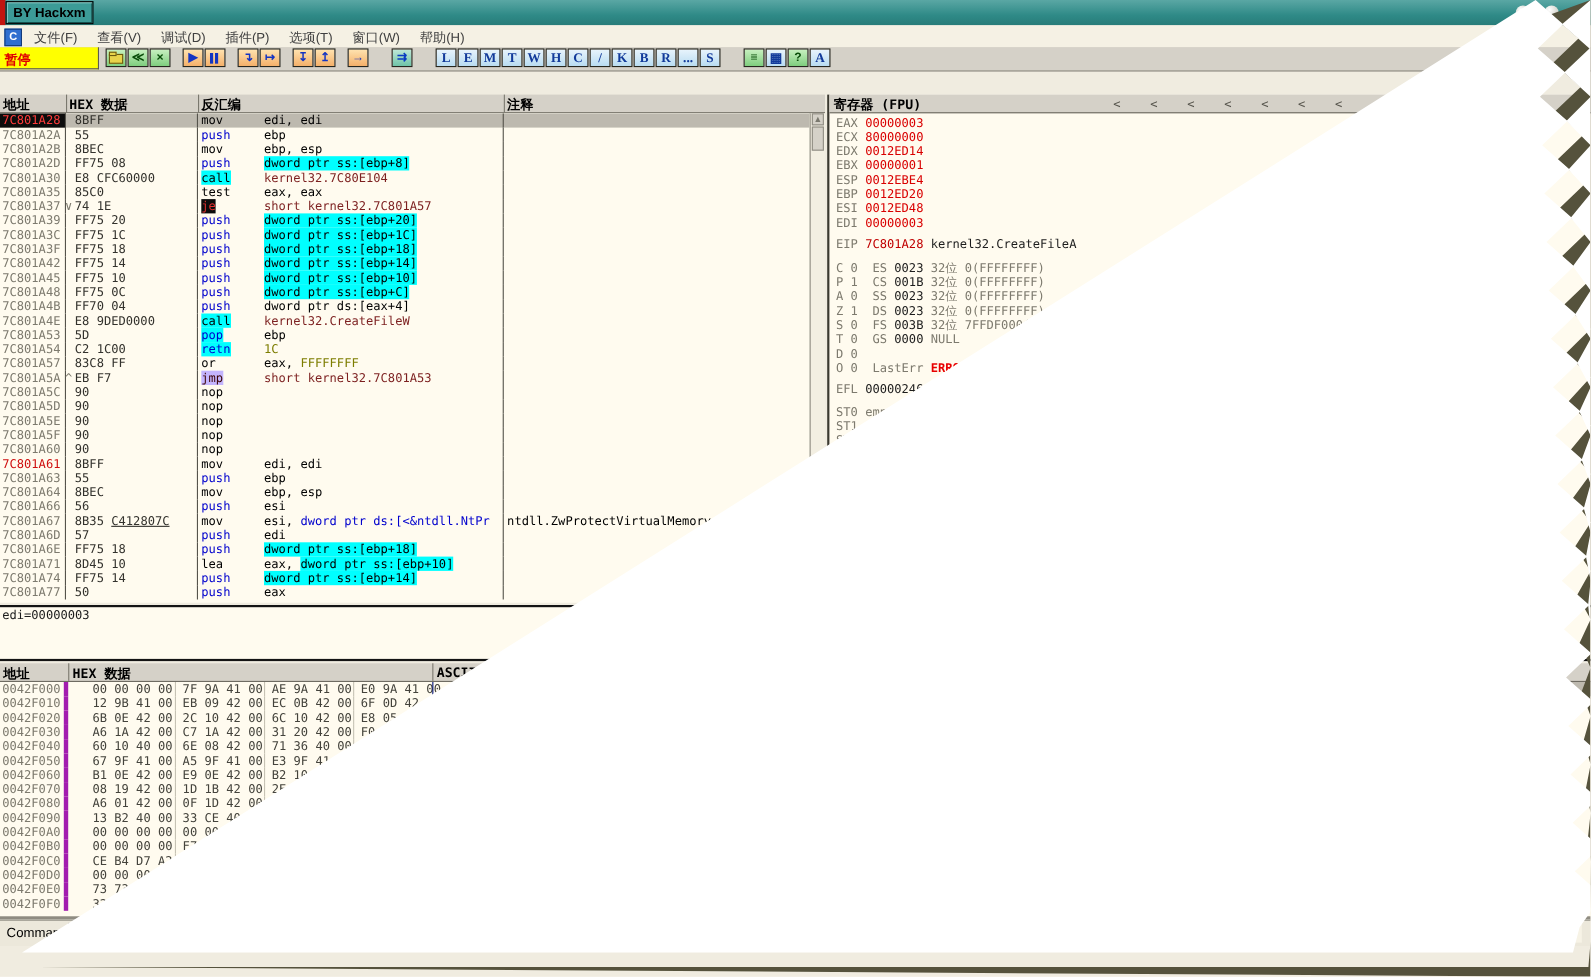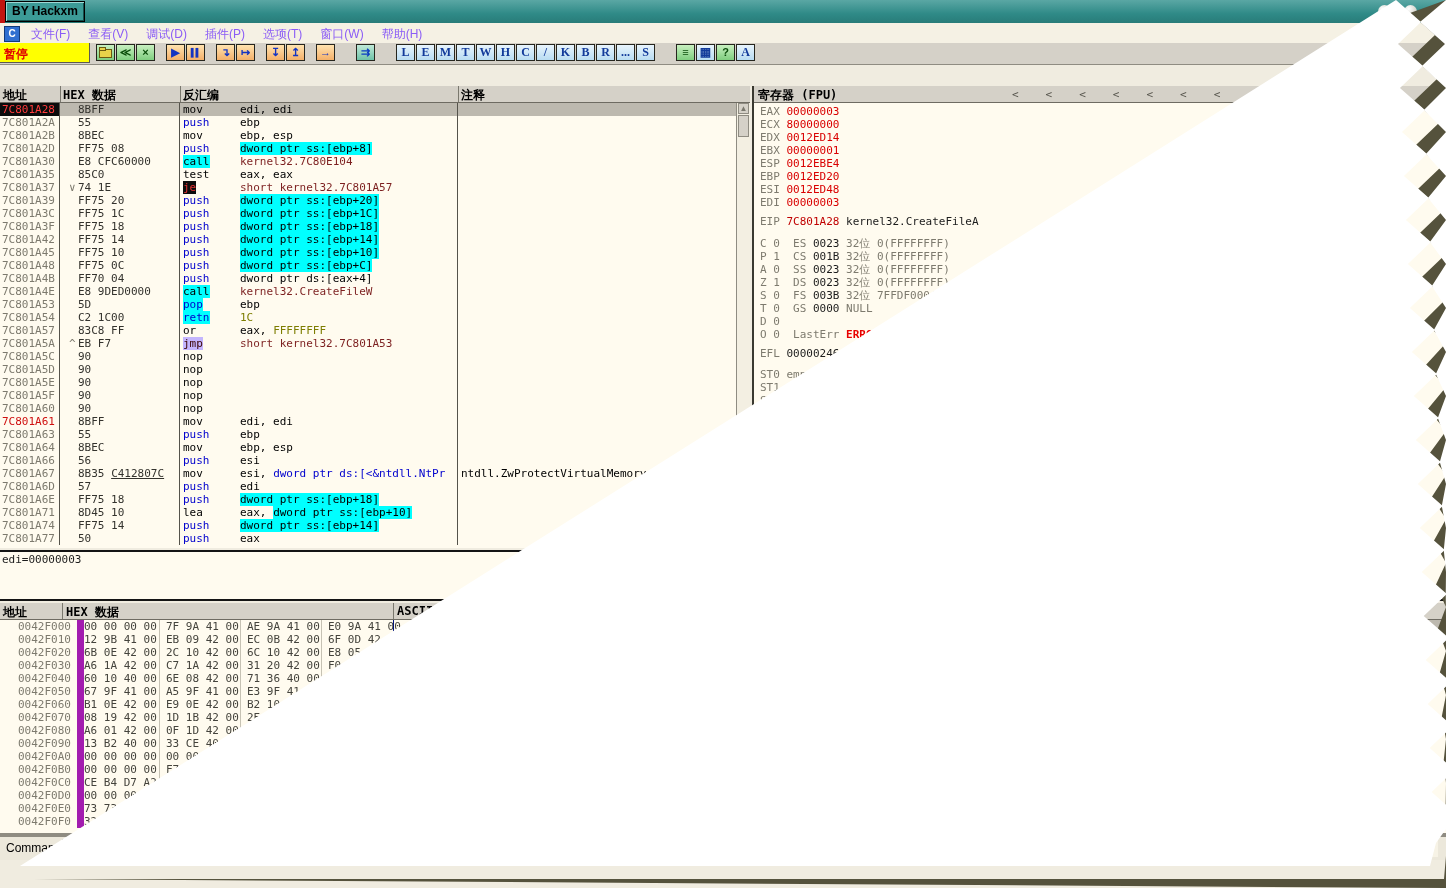--- a/index.html
+++ b/index.html
@@ -16,21 +16,21 @@
          color:#000;font-weight:bold;font-size:12px;line-height:17px;}
   #window-title{position:absolute;left:0;right:160px;top:3px;text-align:right;color:#fff;
                 font-weight:bold;font-size:12px;}
   .round-btn{position:absolute;width:13px;height:13px;border-radius:50%;
              background:radial-gradient(circle at 35% 30%,#ffffff,#cfcfc6 70%,#9a978c);}
   
   #menubar{position:absolute;left:0;top:23px;width:1446px;height:20px;background:#f5f1e4;
            border-bottom:1px solid #d8d4c6;}
   #mdi-icon{position:absolute;left:4px;top:3px;width:14px;height:14px;background:#2f6fd0;
             border:1px solid #123a7a;color:#fff;font-size:10px;font-weight:bold;text-align:center;line-height:14px;}
-  .menu-item{display:inline-block;color:#8b5cf6;font-size:12px;padding:3px 9px 0 9px;}
+  .menu-item{display:inline-block;color:#404040;font-size:12px;padding:3px 9px 0 9px;}
   #menu-items{position:absolute;left:22px;top:0;height:20px;}
   
   #toolbar{position:absolute;left:0;top:43px;width:1446px;height:21px;background:#d5d1c8;
            border-bottom:1px solid #8f8c82;}
   #pause-box{position:absolute;left:0;top:0;width:90px;height:20px;background:#ffff00;
              border-right:1px solid #5c5a52;border-bottom:1px solid #5c5a52;
              color:#e00000;font-weight:bold;font-size:12px;padding:3px 0 0 4px;box-sizing:border-box;}
   .tbtn{display:inline-block;width:19px;height:17px;margin:1px 1px 0 0;border:1px solid #26261e;
         box-sizing:border-box;text-align:center;font-size:11px;line-height:15px;font-weight:bold;
         vertical-align:top;}
@@ -53,21 +53,21 @@
                font-family:"DejaVu Sans Mono",monospace;}
   .colsep{position:absolute;top:0;bottom:0;width:1px;background:#7a786e;}
   .pane-body{position:absolute;background:#fffbef;overflow:hidden;}
   
   .drow{position:relative;height:13px;}
   .drow.sel{background:#bdb9af;}
   .dcell{position:absolute;top:0;height:13px;}
   .c-addr{left:0;width:60px;color:#7d7a6e;border-right:1px solid #55534b;padding-left:2px;box-sizing:border-box;}
   .c-addr.sel{background:#0c0c0c;color:#ff3c3c;}
   .c-addr.lbl{color:#cf0f0f;}
-  .c-hex{left:60px;width:120px;color:#33322d;border-right:1px solid #55534b;padding-left:18px;box-sizing:border-box;}
+  .c-hex{left:60px;width:120px;color:#33322d;border-right:1px solid #55534b;padding-left:8px;box-sizing:border-box;}
   .c-hex .pre{color:#7d7a6e;display:inline-block;width:9px;margin-left:-9px;}
   .c-hex u{text-decoration:underline;}
   .c-asm{left:180px;width:278px;border-right:1px solid #55534b;padding-left:3px;box-sizing:border-box;}
   .c-cmt{left:458px;right:14px;padding-left:3px;}
   .mncol{display:inline-block;width:57px;}
   .s-mn{color:#000;} .s-mnb{color:#0000cd;}
   .s-mnc{color:#000;background:#00ffff;} .s-mnbc{color:#0000cd;background:#00ffff;}
   .s-mnj{color:#e03030;background:#0c0c0c;} .s-mnjr{color:#3c0404;background:#c4b5fd;}
   .s-op{color:#000;} .s-oph{color:#000;background:#00ffff;}
   .s-opr{color:#7c1f1f;} .s-opo{color:#7d7d00;margin-top:12px;} .s-opb{color:#0000cd;}
@@ -87,21 +87,21 @@
   .rline{position:relative;}
   .s-rn,.s-rg{color:#7d7a6e;} .s-rk{color:#1c1c1c;}
   .s-rv{color:#d90000;} .s-rvB{color:#e80000;font-weight:bold;} .s-rvm{color:#c00000;}
   
   #info-pane{position:absolute;left:0;top:550px;width:1446px;height:51px;background:#fffbef;
              border-top:2px solid #141414;border-bottom:2px solid #141414;box-sizing:border-box;}
   #info-text{position:absolute;left:2px;top:1px;color:#1c1c1c;}
   
   .hgroup{display:inline-block;width:81px;border-left:1px solid #c6c2b4;padding-left:6px;box-sizing:border-box;}
   .hgroup:first-child{border-left:none;}
-  .du-addr{left:0;width:84px;color:#7d7a6e;border-right:7px solid #a21caf;padding-left:18px;box-sizing:border-box;}
+  .du-addr{left:0;width:62px;color:#7d7a6e;border-right:4px solid #a21caf;padding-left:2px;box-sizing:border-box;}
   .du-hex{left:78px;width:331px;color:#44433c;}
   .du-ascii{left:393px;width:124px;border-left:1px solid #00127a;border-right:1px solid #00127a;
             color:#1c1c1c;padding-left:3px;box-sizing:border-box;}
   
   .st-addr{left:2px;width:60px;color:#5c594e;}
   .st-addr.sel{background:#000;color:#fff;}
   .st-val{left:66px;width:66px;color:#6b6357;border-left:1px solid #00127a;border-right:1px solid #00127a;
           padding-left:3px;box-sizing:border-box;}
   .st-val.sel{color:#9a978c;}
   .st-cmt{left:134px;right:0;padding-left:6px;}

